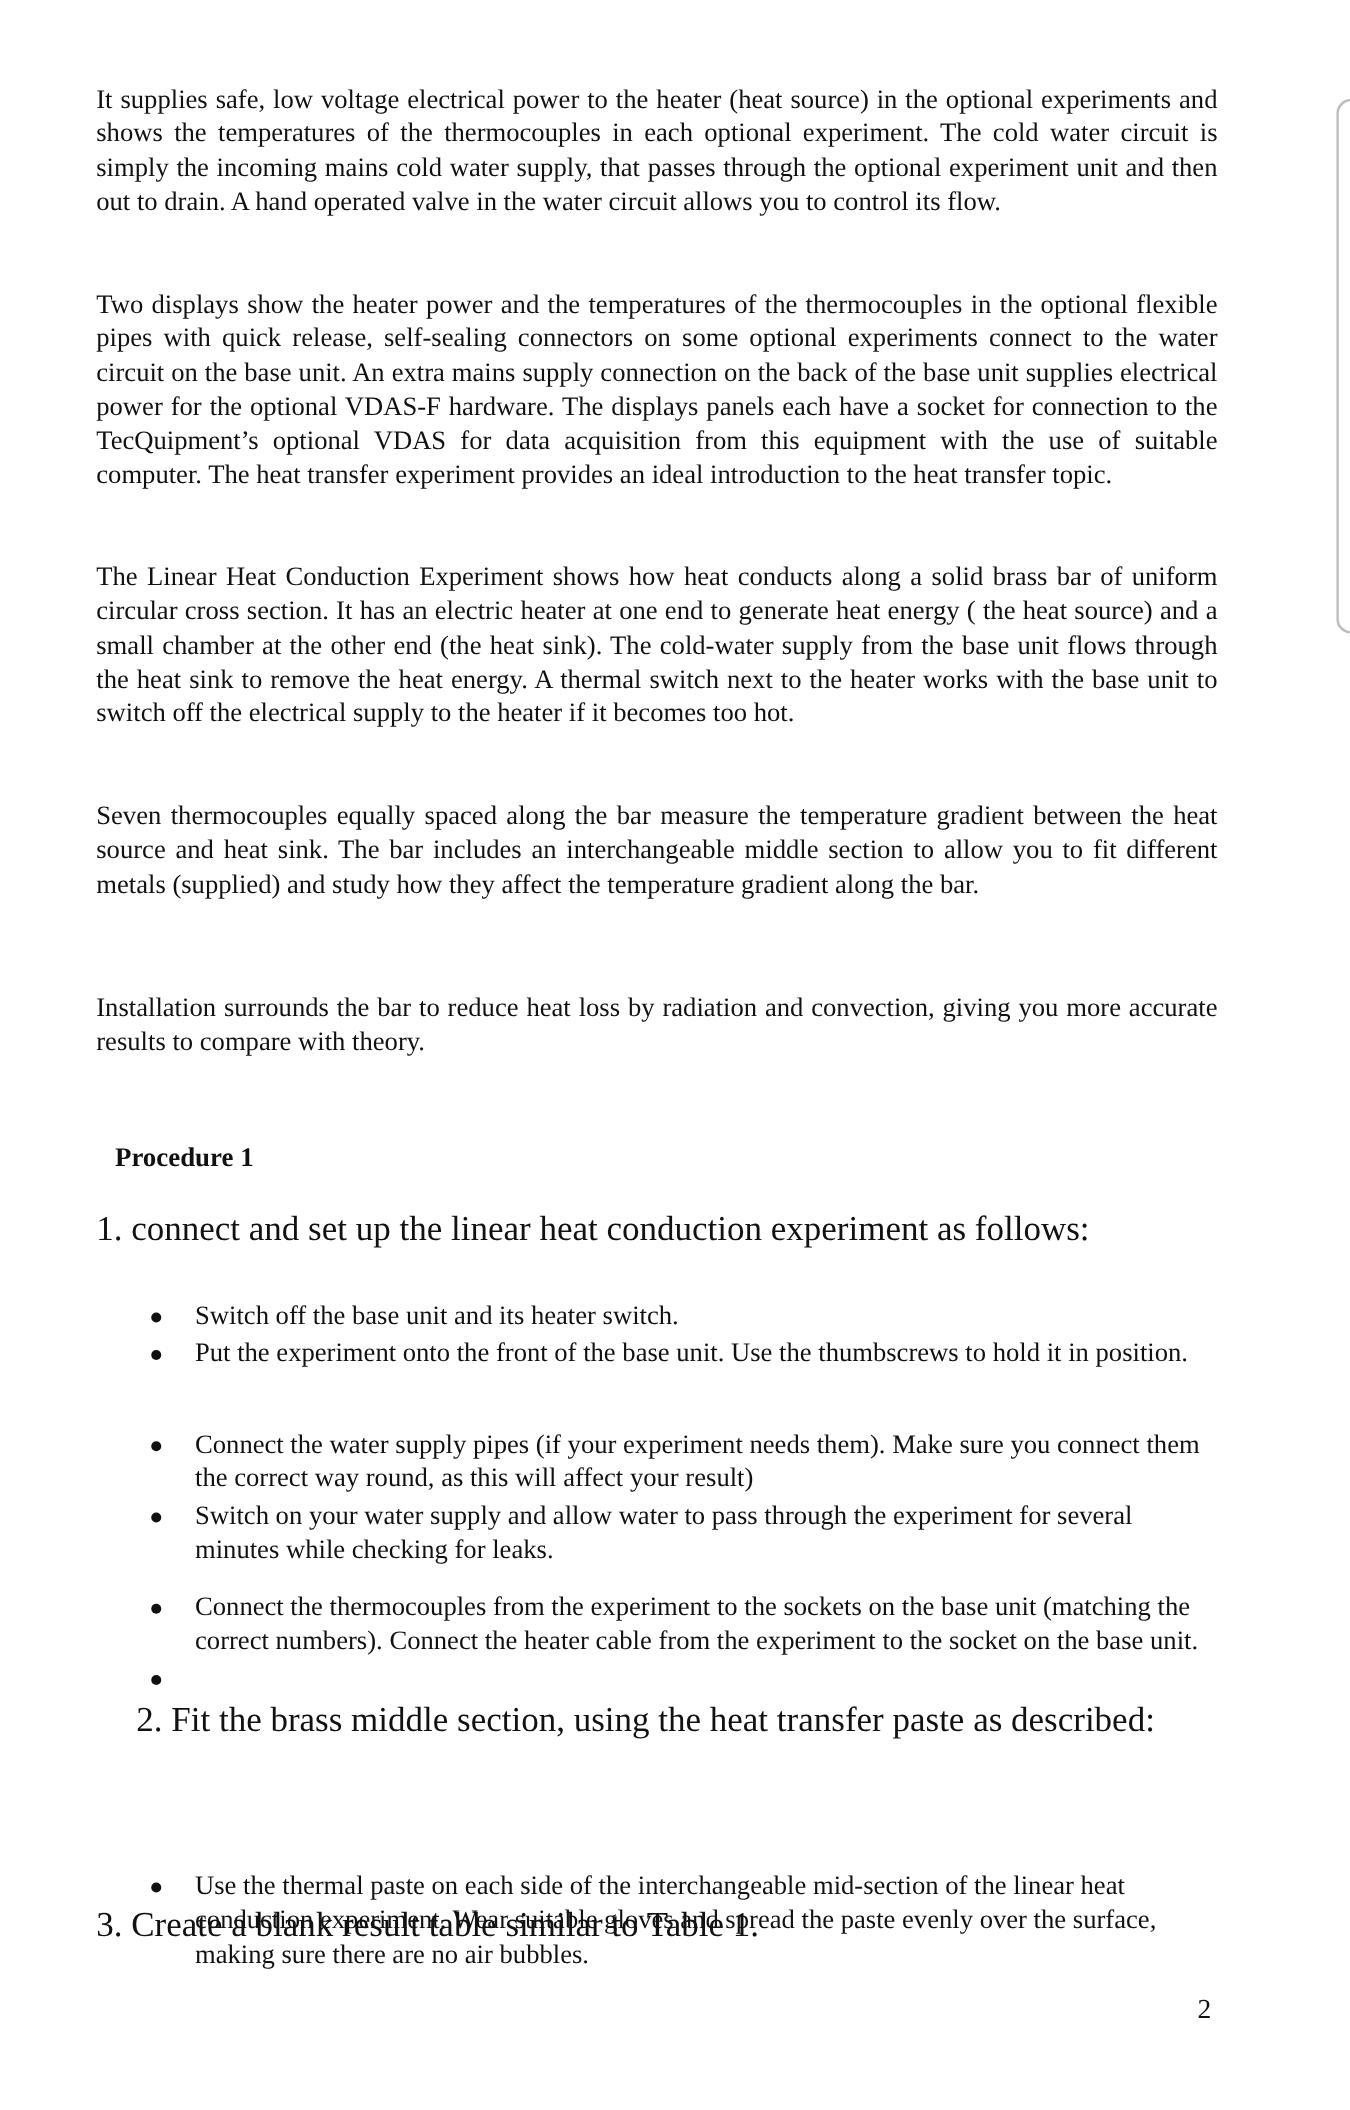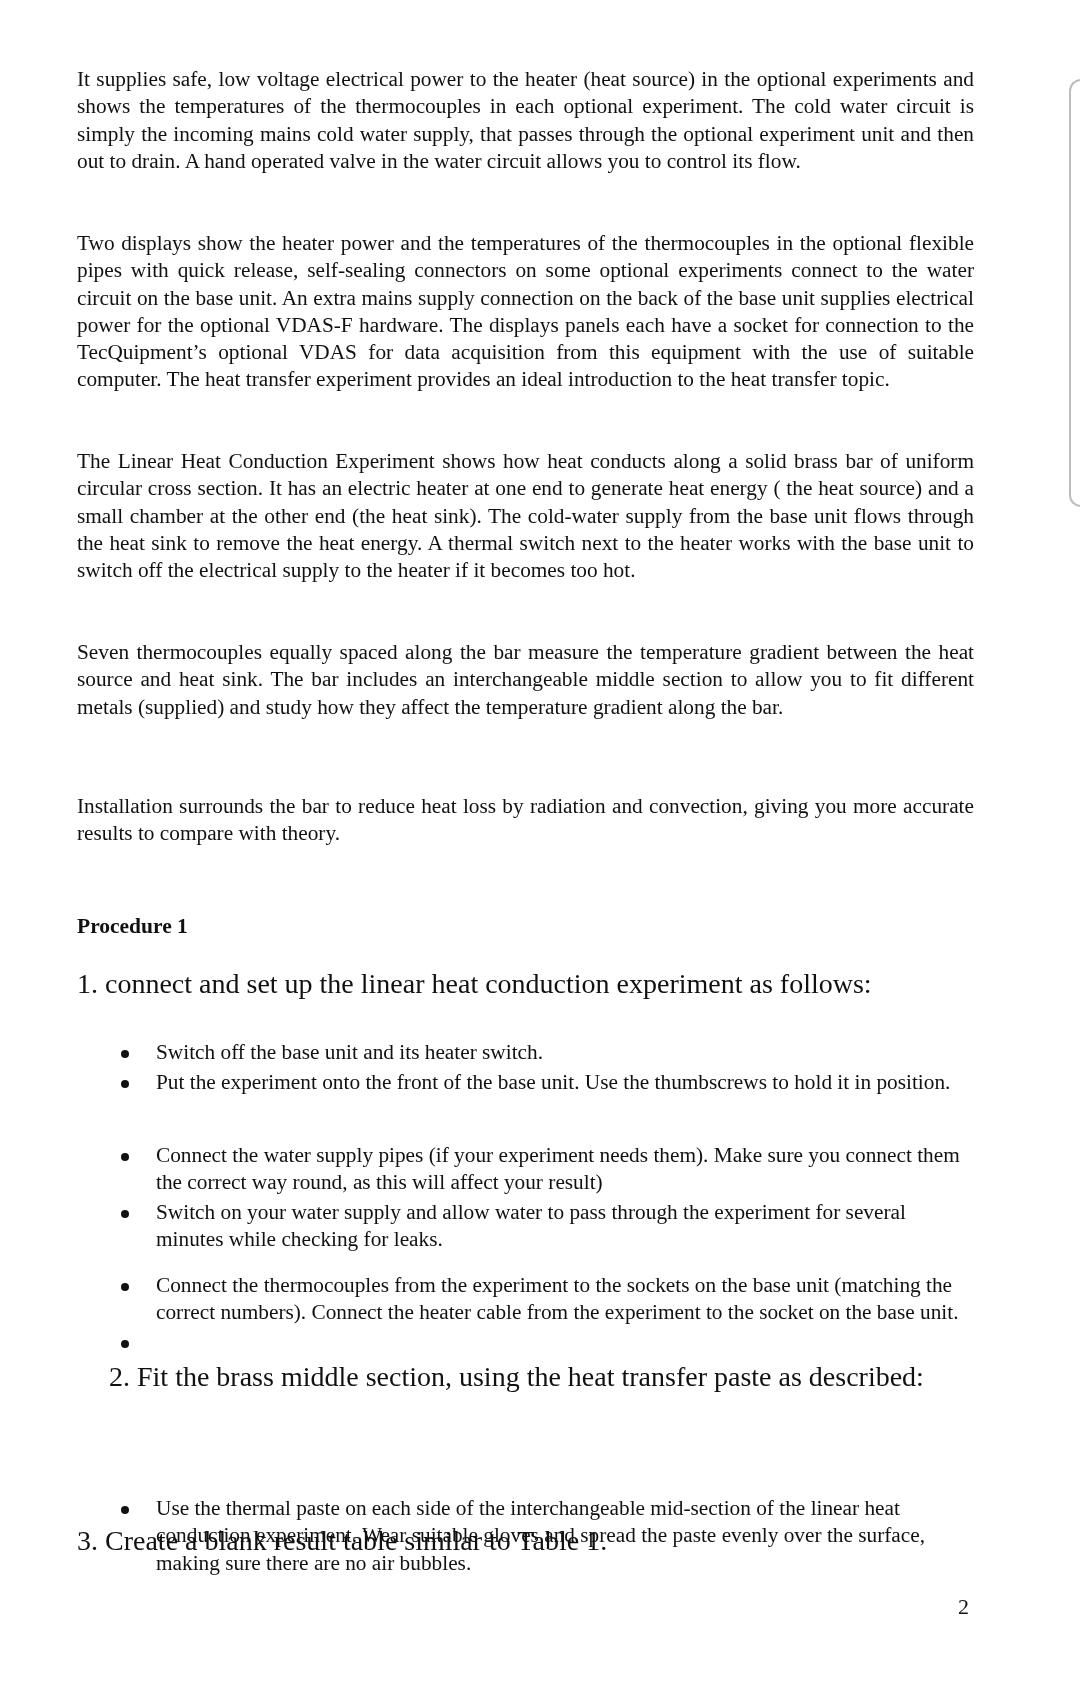--- a/index.html
+++ b/index.html
@@ -26,21 +26,21 @@
       left: 77px;
       width: 897px;
       font-size: 21.3px;
       line-height: 27.3px;
       text-align: justify;
       text-align-last: left;
       margin: 0;
     }
     .heading {
       position: absolute;
-      left: 77px;
+      left: 92px;
       font-size: 21.5px;
       font-weight: bold;
       margin: 0;
     }
     .step {
       position: absolute;
       left: 77px;
       width: 897px;
       font-size: 28px;
       line-height: 27.3px;

